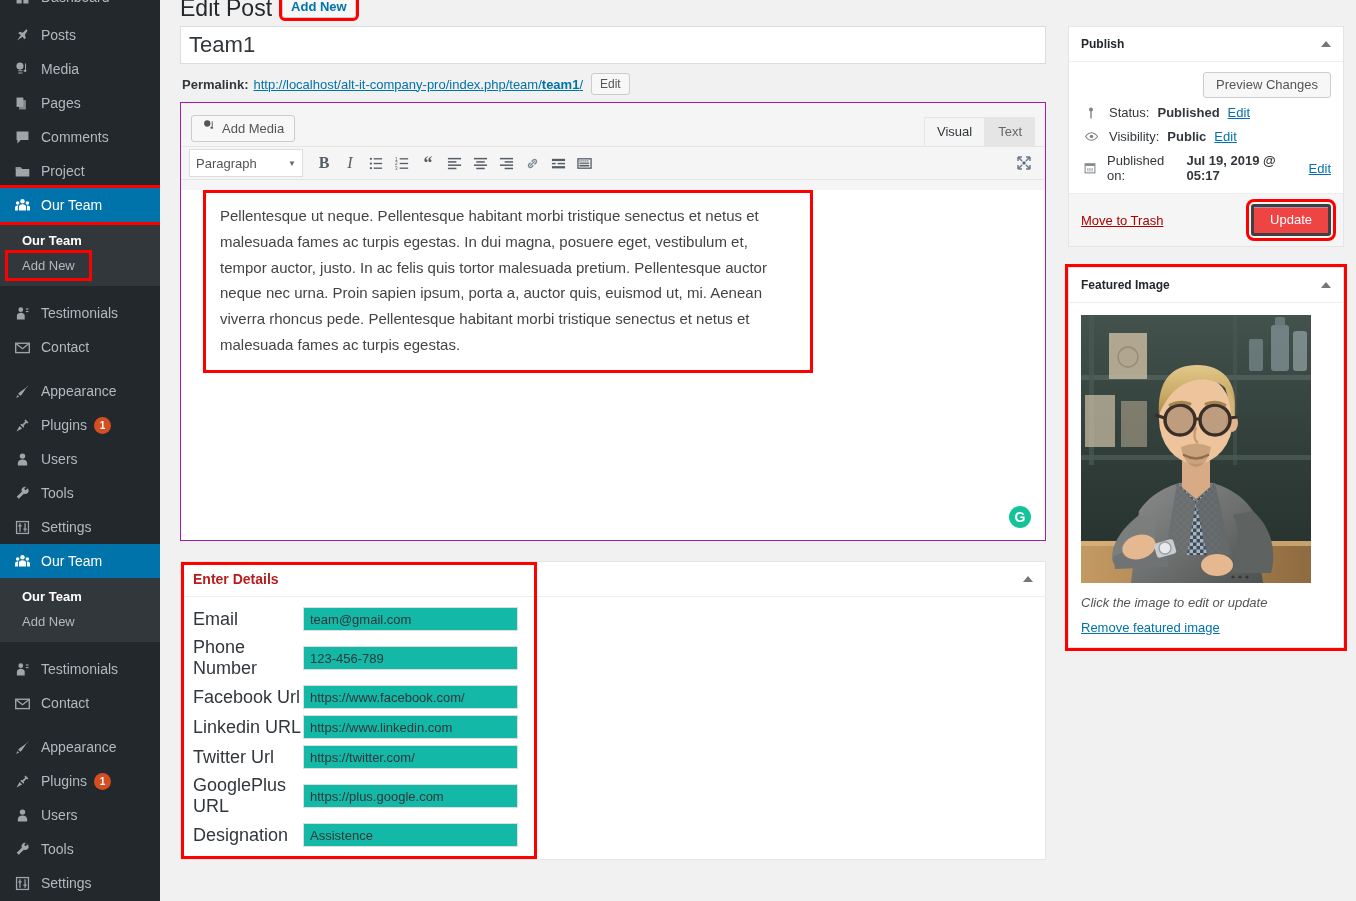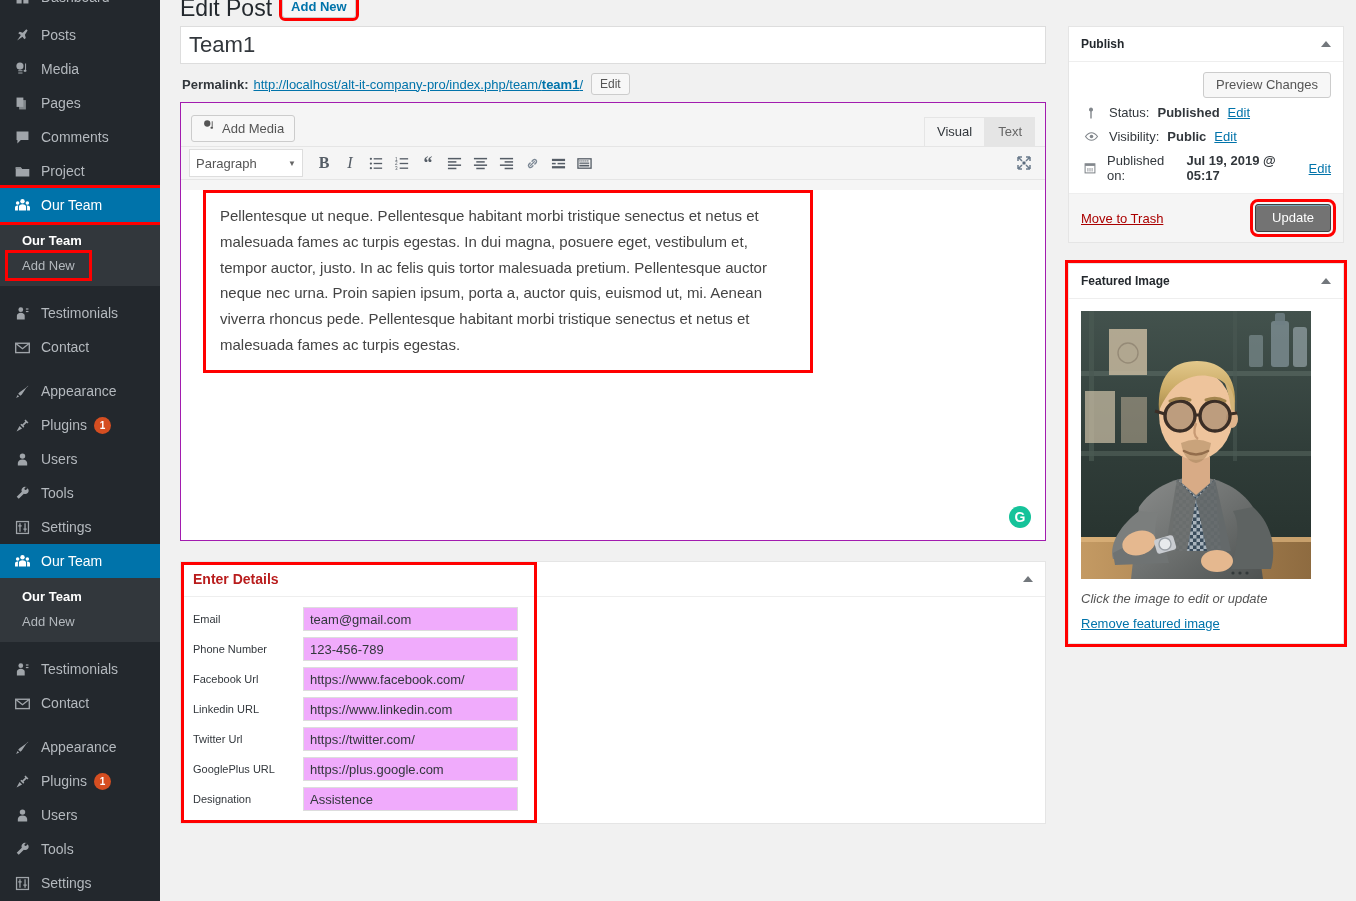--- a/index.html
+++ b/index.html
@@ -283,28 +283,28 @@
     cursor: pointer;
   }
   .details-body { padding: 10px 12px 12px; }
   .frow {
     display: flex;
     align-items: center;
     margin-bottom: 6px;
   }
   .flabel {
     width: 110px;
-    font-size: 11px;
+    font-size: 18px;
     color: #32373c;
     flex: 0 0 110px;
   }
   .finput {
     width: 215px; height: 24px;
     border: 1px solid #ddd;
-    background: #f0abfc;
+    background: #14b8a6;
     padding: 2px 6px;
     font-size: 13px;
     font-family: "Liberation Sans", sans-serif;
     color: #32373c;
     outline: none;
   }
   .details-overlay {
     position: absolute;
     left: 0; top: 0;
     width: 356px; height: 100%;
@@ -360,22 +360,22 @@
     border-top: 1px solid #eee;
     padding: 10px 12px;
   }
   .trash-link {
     color: #a00;
     text-decoration: underline;
     font-size: 13px;
     cursor: pointer;
   }
   .update-btn {
-    background: #737373;
-    border: 1px solid #404040;
+    background: #ef4444;
+    border: 3px solid #404040;
     border-radius: 3px;
     color: #fff;
     font-size: 13px;
     padding: 5px 16px 6px;
     cursor: pointer;
     box-shadow: inset 0 1px 0 rgba(120,200,230,.6);
   }
   .update-hl {
     outline: 3px solid #ff0000;
     outline-offset: 2px;

